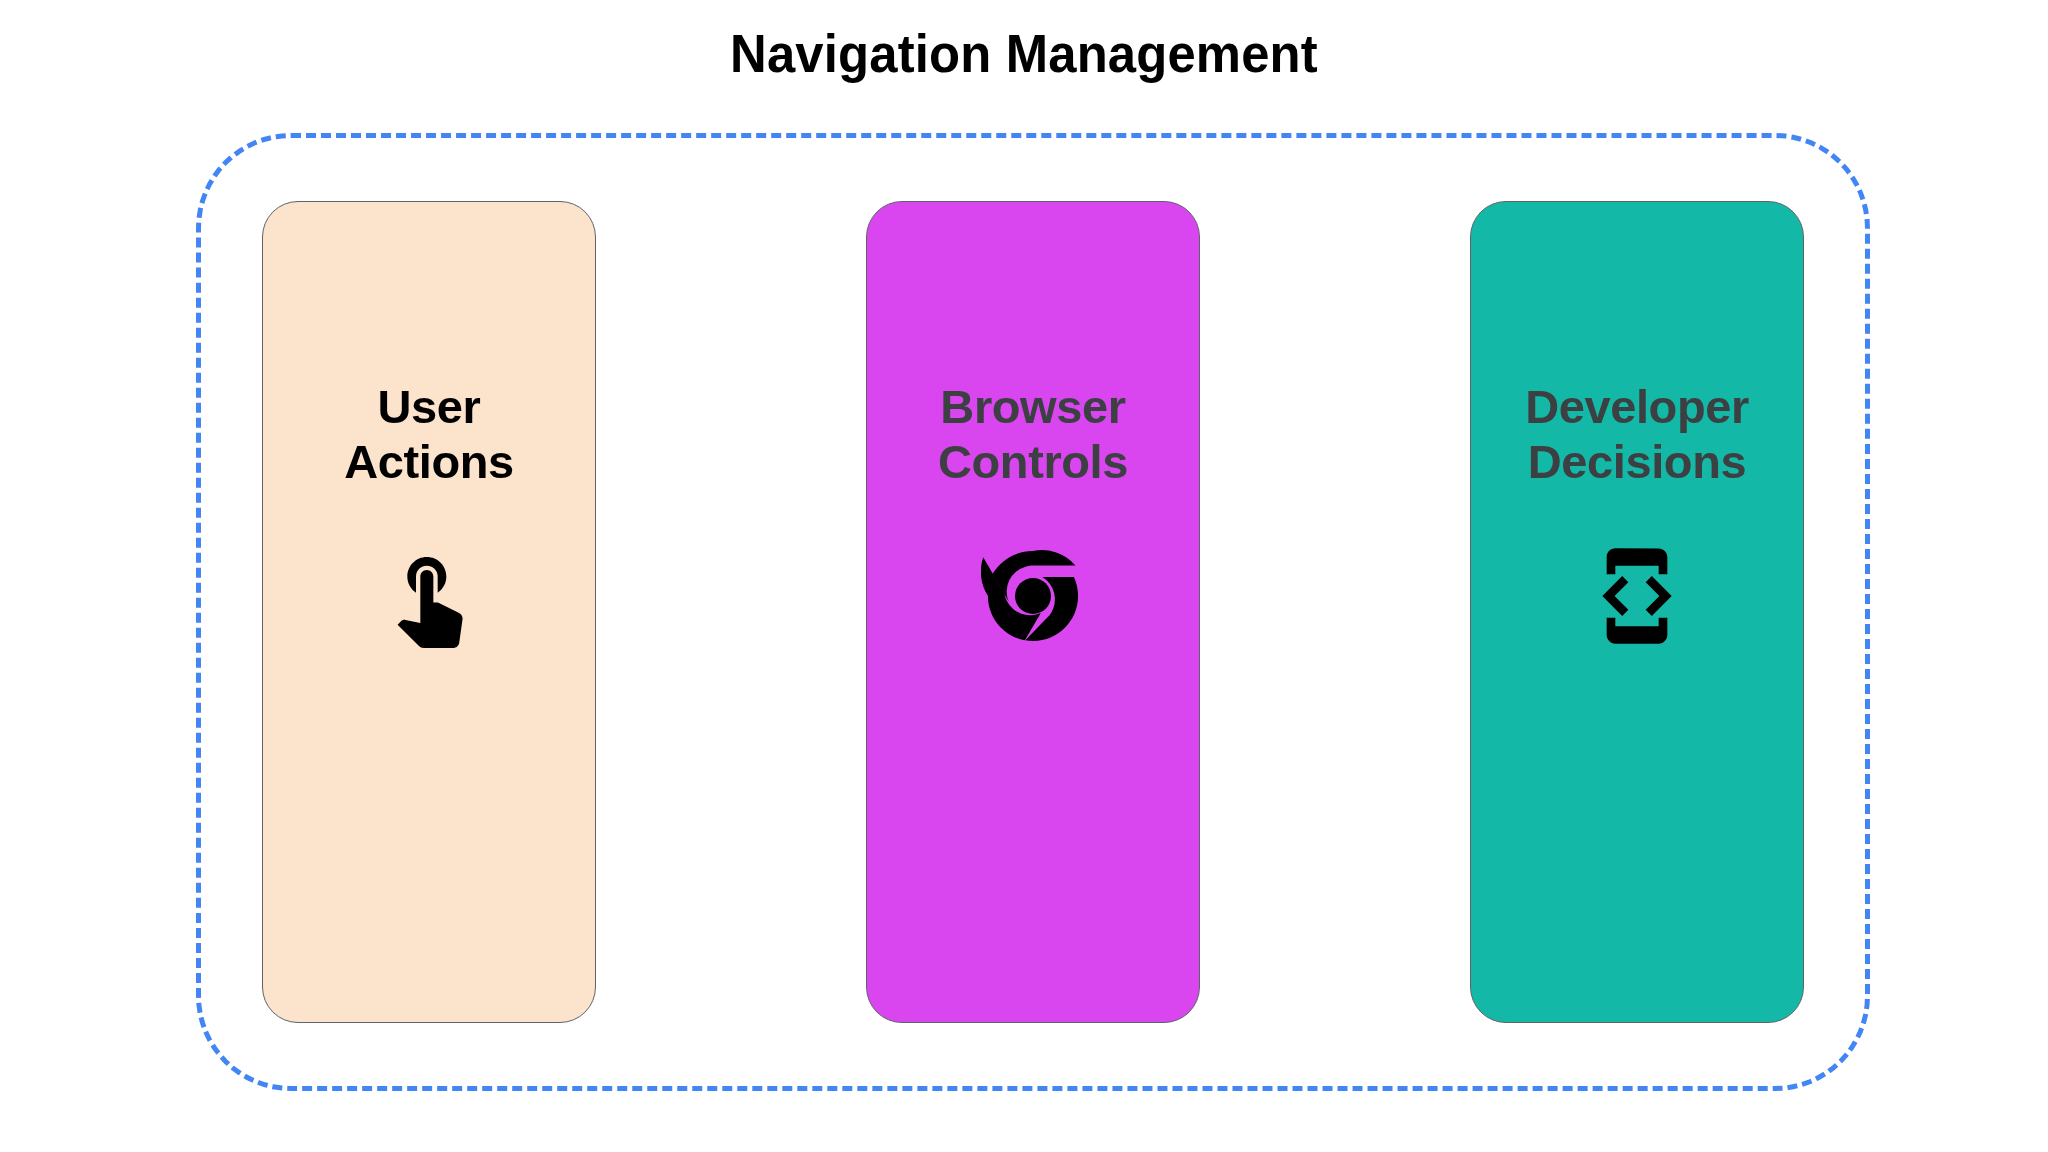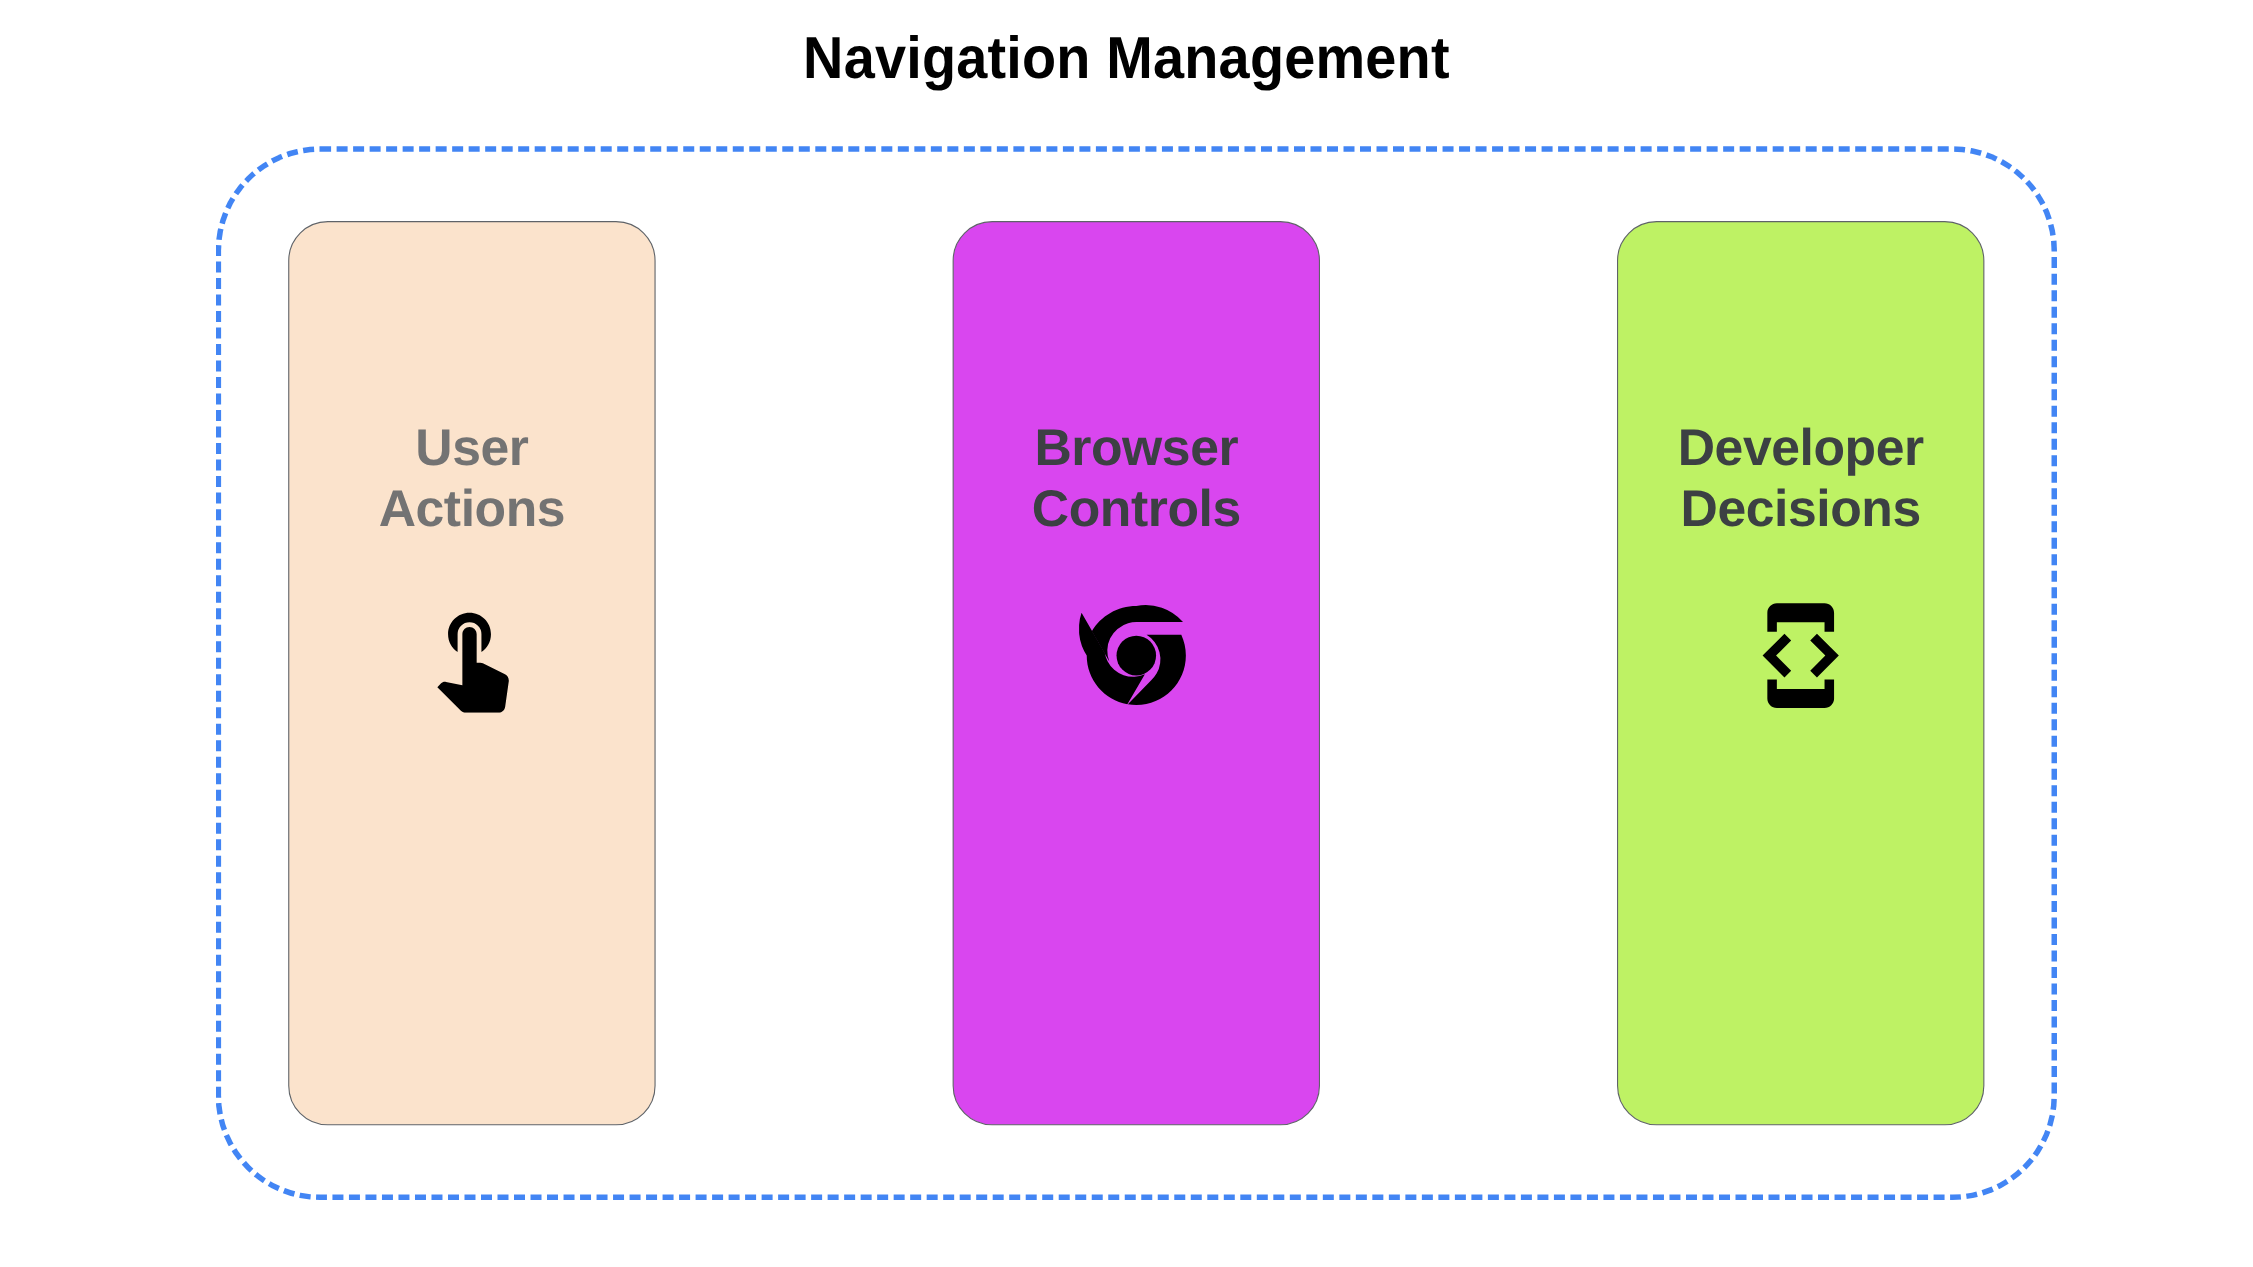--- a/index.html
+++ b/index.html
@@ -123,21 +123,21 @@
 <div class="canvas" style="background: rgb(255, 255, 255);">
 
   <div class="page-title" style="color: rgb(0, 0, 0);">Navigation Management</div>
 
   <div class="group-container" style="border-color: rgb(66, 133, 244); border-style: dashed; border-radius: 95px;"></div>
 
   <div class="cards-row">
 
     <div class="card" id="card-0" style="background: rgb(251, 227, 204); border-color: rgb(95, 99, 104);">
       <div class="card-inner">
-        <div class="card-label" style="color: #737373;"><span>User</span><br><span>Actions</span></div>
+        <div class="card-label" style="color: #000000;"><span>User</span><br><span>Actions</span></div>
         <div class="card-icon">
 
           <svg viewBox="0 0 24 24" xmlns="http://www.w3.org/2000/svg" aria-hidden="true">
             <path fill="#000000" d="M9 11.24V7.5a2.5 2.5 0 0 1 5 0v3.74c1.21-.81 2-2.18 2-3.74C16 5.01 13.99 3 11.5 3S7 5.01 7 7.5c0 1.56.79 2.93 2 3.74zm9.84 4.63l-4.54-2.26c-.17-.07-.35-.11-.54-.11H13v-6c0-.83-.67-1.5-1.5-1.5S10 6.67 10 7.5v10.74l-3.43-.72c-.08-.01-.15-.03-.24-.03-.31 0-.59.13-.79.33l-.79.8 4.94 4.94c.27.27.65.44 1.06.44h6.79c.75 0 1.33-.55 1.44-1.28l.75-5.27c.01-.07.02-.14.02-.2 0-.62-.38-1.16-.91-1.38z"></path>
           </svg>
         </div>
       </div>
     </div>
 
     <div class="card" id="card-1" style="background: #d946ef; border-color: rgb(95, 99, 104);">
@@ -154,21 +154,21 @@
 
               <path d="M44.8 24c0-3.12-.69-6.08-1.92-8.74H28.3a12.01 12.01 0 0 1 4.2 16.3c-.6 1.04-1.36 1.97-2.24 2.76l-9.8 10.13c1.14.2 2.32.3 3.53.3C35.47 44.8 44.8 35.47 44.8 24z"></path>
 
               <circle cx="24" cy="24" r="8.3"></circle>
             </g>
           </svg>
         </div>
       </div>
     </div>
 
-    <div class="card" id="card-2" style="background: #bef264; border-color: rgb(95, 99, 104);">
+    <div class="card" id="card-2" style="background: #14b8a6; border-color: rgb(95, 99, 104);">
       <div class="card-inner">
         <div class="card-label" style="color: rgb(60, 64, 67);"><span>Developer</span><br><span>Decisions</span></div>
         <div class="card-icon">
 
           <svg viewBox="0 0 24 24" xmlns="http://www.w3.org/2000/svg" aria-hidden="true">
             <path fill="#000000" d="M7 5h10v2h2V3c0-1.1-.9-1.99-2-1.99L7 1c-1.1 0-2 .9-2 2v4h2V5zm8.41 11.59L20 12l-4.59-4.59L14 8.83 17.17 12 14 15.17l1.41 1.42zM10 15.17L6.83 12 10 8.83 8.59 7.41 4 12l4.59 4.59L10 15.17zM17 19H7v-2H5v4c0 1.1.9 2 2 2h10c1.1 0 2-.9 2-2v-4h-2v2z"></path>
           </svg>
         </div>
       </div>
     </div>

